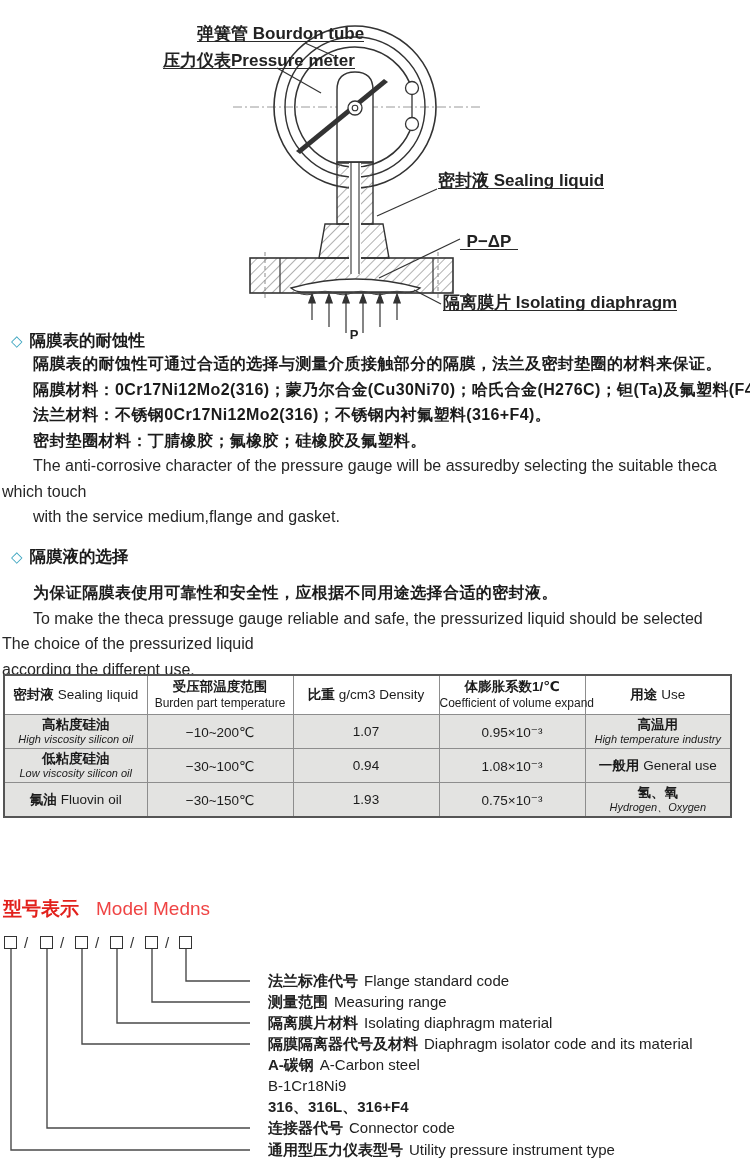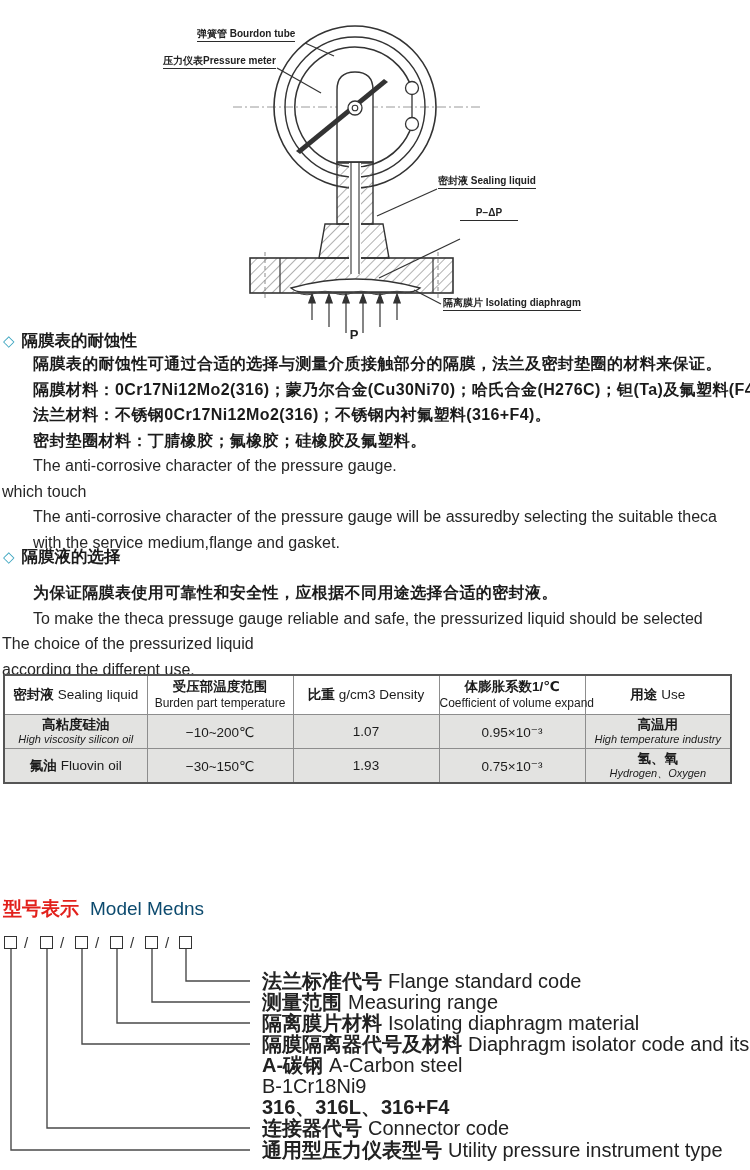--- a/index.html
+++ b/index.html
@@ -2,29 +2,29 @@
 <html><head>
 <meta charset="utf-8">
 <style>
   html,body{margin:0;padding:0;background:#fff;}
   #page{position:relative;width:750px;height:1170px;background:#fff;overflow:hidden;
         font-family:"Liberation Sans","DejaVu Sans",sans-serif;color:#1b1b1b;}
 
   
   #top-diagram{position:absolute;top:0;left:0;width:750px;height:345px;}
   #top-diagram svg{position:absolute;top:0;left:0;}
-  .dlabel{position:absolute;font-size:10px;font-weight:bold;line-height:15px;
+  .dlabel{position:absolute;font-size:17px;font-weight:bold;line-height:15px;
           white-space:nowrap;border-bottom:1.3px solid #2b2b2b;color:#222;}
   .dlabel.noline{border-bottom:none;}
   #pdp-label{width:58px;text-align:center;}
   #p-label{width:16px;text-align:center;font-size:13px;}
 
   
   .textblock{position:absolute;left:0;width:750px;}
-  .sec-title{height:21px;line-height:21px;font-size:16.5px;font-weight:bold;padding-left:3px;
+  .sec-title{height:21px;line-height:21px;font-size:16.5px;font-weight:bold;padding-left:11px;
              white-space:nowrap;}
   .sec-title .diamond{color:#3aa4bf;font-weight:normal;font-size:15px;margin-right:7px;}
   #sec2 .sec-title{margin-bottom:13px;}
   .ln{height:25.5px;line-height:25.5px;font-size:16px;padding-left:2px;white-space:nowrap;color:#262626;}
   .ln.ind{padding-left:33px;}
   .ln.zh{font-weight:bold;color:#1b1b1b;letter-spacing:0.4px;}
 
   
   #spec-table{position:absolute;top:674px;left:3px;width:727px;border-collapse:collapse;
               table-layout:fixed;}
@@ -36,26 +36,26 @@
   .zh-b{font-weight:bold;}
   .cell-stack span{display:block;line-height:1.2;}
   .cell-stack .l2{font-size:11px;font-style:italic;}
   .hdr-stack span{display:block;line-height:1.25;}
   .hdr-stack .l2{font-size:12px;}
   .cell-inline span+span{margin-left:4px;}
 
   
   #model-heading{position:absolute;top:896px;left:3px;font-size:19px;white-space:nowrap;}
   #model-heading .red{color:#e2211c;font-weight:bold;}
-  #model-heading .en{color:#0c4a6e;margin-left:11px;text-align:right;}
+  #model-heading .en{color:#ef4444;margin-left:17px;text-align:right;}
   #model-block{position:absolute;top:922px;left:0;width:750px;height:248px;}
   #model-block svg{position:absolute;top:0;left:0;}
   .code-box{position:absolute;top:14px;width:11px;height:11px;border:1.5px solid #333;background:#fff;}
   .code-slash{position:absolute;top:12px;font-size:15px;color:#333;}
-  .model-label{position:absolute;left:262px;height:18px;line-height:18px;font-size:20px;
+  .model-label{position:absolute;left:268px;height:18px;line-height:18px;font-size:15px;
                white-space:nowrap;color:#222;}
   .model-label .zh{font-weight:bold;}
   .model-label span+span{margin-left:6px;}
 </style>
 </head>
 <body>
 
 <div id="page">
 
   <div id="top-diagram">
@@ -119,34 +119,33 @@
         <line x1="305" y1="43" x2="334" y2="56"></line>
         <line x1="277" y1="68" x2="321" y2="93"></line>
         <line x1="437" y1="189" x2="377" y2="216"></line>
         <line x1="460" y1="239" x2="379" y2="278"></line>
         <line x1="441" y1="304" x2="414" y2="290"></line>
       </g>
     </svg>
     <div class="dlabel" style="left:197px;top:26px">弹簧管 Bourdon tube</div>
     <div class="dlabel" style="left:163px;top:53px">压力仪表Pressure meter</div>
     <div class="dlabel" style="left:438px;top:173px">密封液 Sealing liquid</div>
-    <div class="dlabel" id="pdp-label" style="left:460px;top:205px">P−ΔP</div>
+    <div class="dlabel" id="pdp-label" style="left:460px;top:234px">P−ΔP</div>
     <div class="dlabel" style="left:443px;top:295px">隔离膜片 Isolating diaphragm</div>
     <div class="dlabel noline" id="p-label" style="left:346px;top:327px">P</div>
   </div>
 
   <div class="textblock" id="sec1" style="top:330px">
     <div class="sec-title"><span class="diamond">◇</span><span>隔膜表的耐蚀性</span></div>
     <div class="ln ind zh">隔膜表的耐蚀性可通过合适的选择与测量介质接触部分的隔膜，法兰及密封垫圈的材料来保证。</div>
     <div class="ln ind zh">隔膜材料：0Cr17Ni12Mo2(316)；蒙乃尔合金(Cu30Ni70)；哈氏合金(H276C)；钽(Ta)及氟塑料(F4)。</div>
     <div class="ln ind zh">法兰材料：不锈钢0Cr17Ni12Mo2(316)；不锈钢内衬氟塑料(316+F4)。</div>
     <div class="ln ind zh">密封垫圈材料：丁腈橡胶；氟橡胶；硅橡胶及氟塑料。</div>
-    <div class="ln ind">The anti-corrosive character of the pressure gauge.</div>
+    <div class="ln ind">The anti-corrosive character of the pressure gauge will be assuredby selecting the suitable theca</div>
     <div class="ln">which touch</div>
-    <div class="ln ind">The anti-corrosive character of the pressure gauge will be assuredby selecting the suitable theca</div>
     <div class="ln ind">with the service medium,flange and gasket.</div>
   </div>
 
   <div class="textblock" id="sec2" style="top:546px">
     <div class="sec-title"><span class="diamond">◇</span><span>隔膜液的选择</span></div>
     <div class="ln ind zh">为保证隔膜表使用可靠性和安全性，应根据不同用途选择合适的密封液。</div>
     <div class="ln ind">To make the theca pressuge gauge reliable and safe, the  pressurized liquid should be selected</div>
     <div class="ln">The choice of the pressurized liquid</div>
     <div class="ln">according the different use.</div>
   </div>
@@ -180,20 +179,30 @@
             <span class="zh-b">高粘度硅油</span>
             <span class="l2">High viscosity silicon oil</span>
           </td>
         <td>−10~200℃</td>
         <td>1.07</td>
         <td>0.95×10⁻³</td>
         <td class="cell-stack">
             <span class="zh-b">高温用</span>
             <span class="l2">High temperature industry</span>
           </td>
+      </tr>
+      <tr>
+        <td class="cell-stack">
+            <span class="zh-b">低粘度硅油</span>
+            <span class="l2">Low viscosity silicon oil</span>
+          </td>
+        <td>−30~100℃</td>
+        <td>0.94</td>
+        <td>1.08×10⁻³</td>
+        <td class="cell-inline"><span class="zh-b">一般用</span><span>General use</span></td>
       </tr>
       <tr>
         <td class="cell-inline"><span class="zh-b">氟油</span><span>Fluovin oil</span></td>
         <td>−30~150℃</td>
         <td>1.93</td>
         <td>0.75×10⁻³</td>
         <td class="cell-stack">
             <span class="zh-b">氢、氧</span>
             <span class="l2">Hydrogen、Oxygen</span>
           </td>

